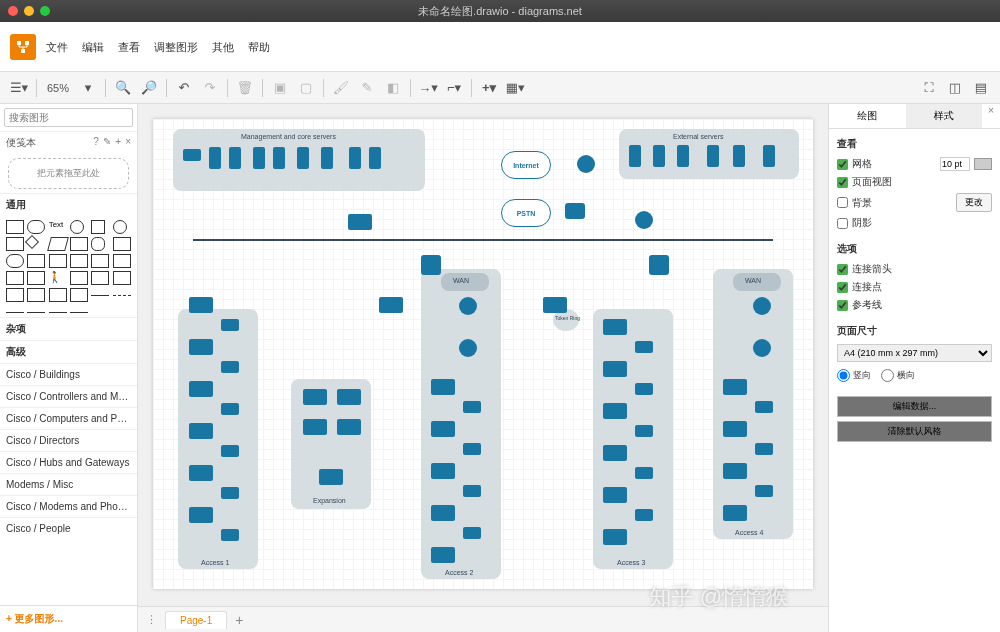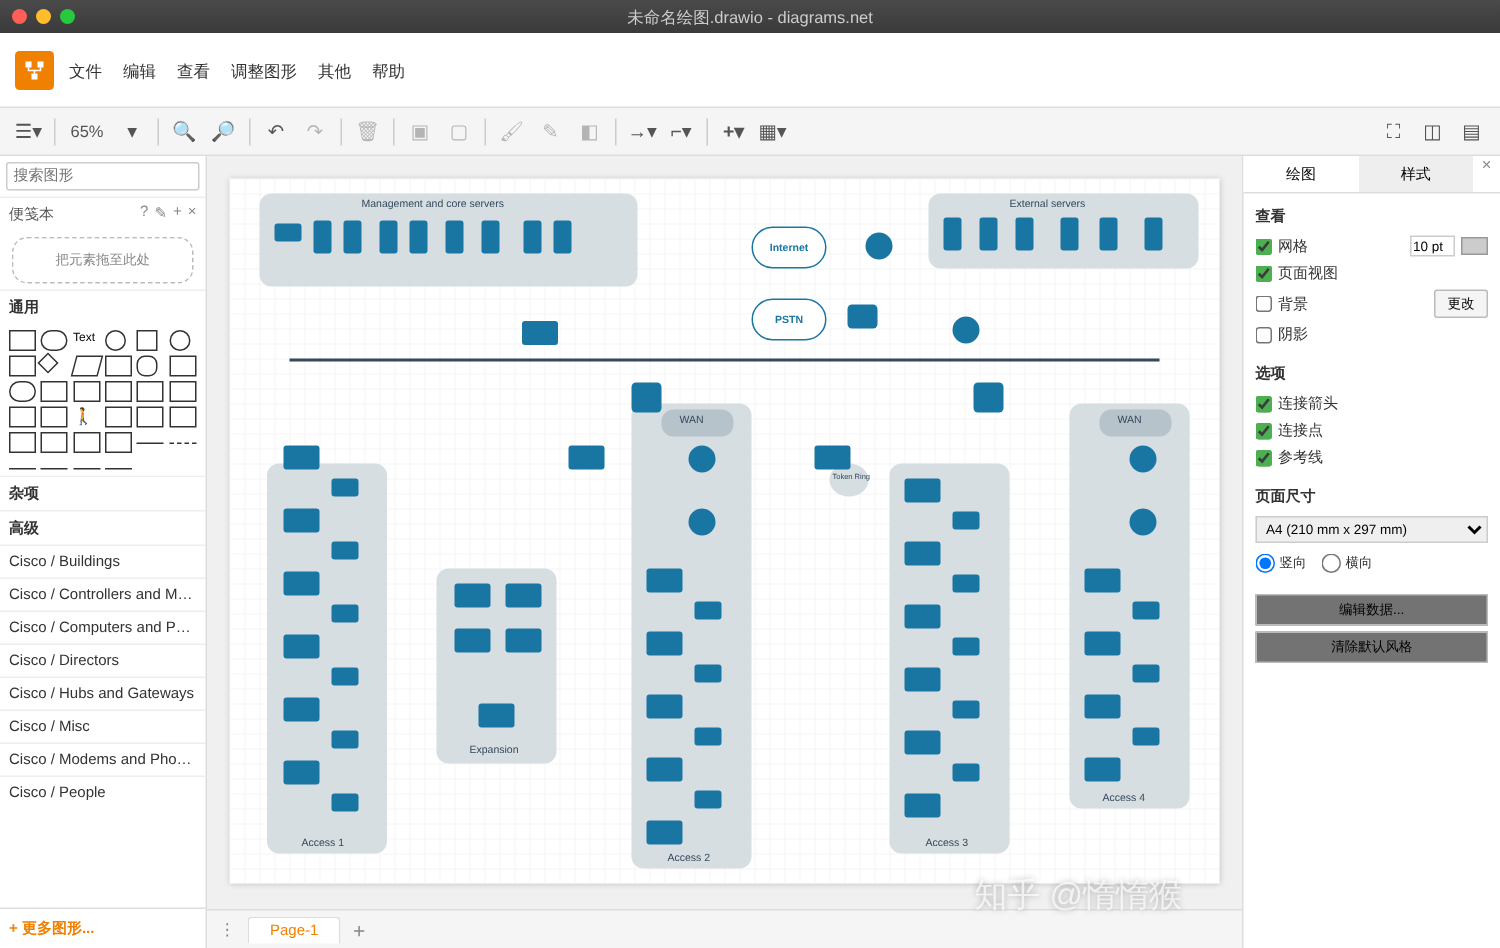--- a/index.html
+++ b/index.html
@@ -188,21 +188,21 @@
         <div class="shape line"></div>
       </div>
       <div class="lib-list">
         <div class="section-header">杂项</div>
         <div class="section-header">高级</div>
         <div class="lib-item">Cisco / Buildings</div>
         <div class="lib-item">Cisco / Controllers and Mod...</div>
         <div class="lib-item">Cisco / Computers and Peri...</div>
         <div class="lib-item">Cisco / Directors</div>
         <div class="lib-item">Cisco / Hubs and Gateways</div>
-        <div class="lib-item">Cisco / Misc</div>
+        <div class="lib-item">Modems / Misc</div>
         <div class="lib-item">Cisco / Modems and Phones</div>
         <div class="lib-item">Cisco / People</div>
       </div>
       <div class="more-shapes">
         <a>+ 更多图形...</a>
       </div>
     </div>
 
     <div class="canvas-area">
       <div class="canvas-scroll">

